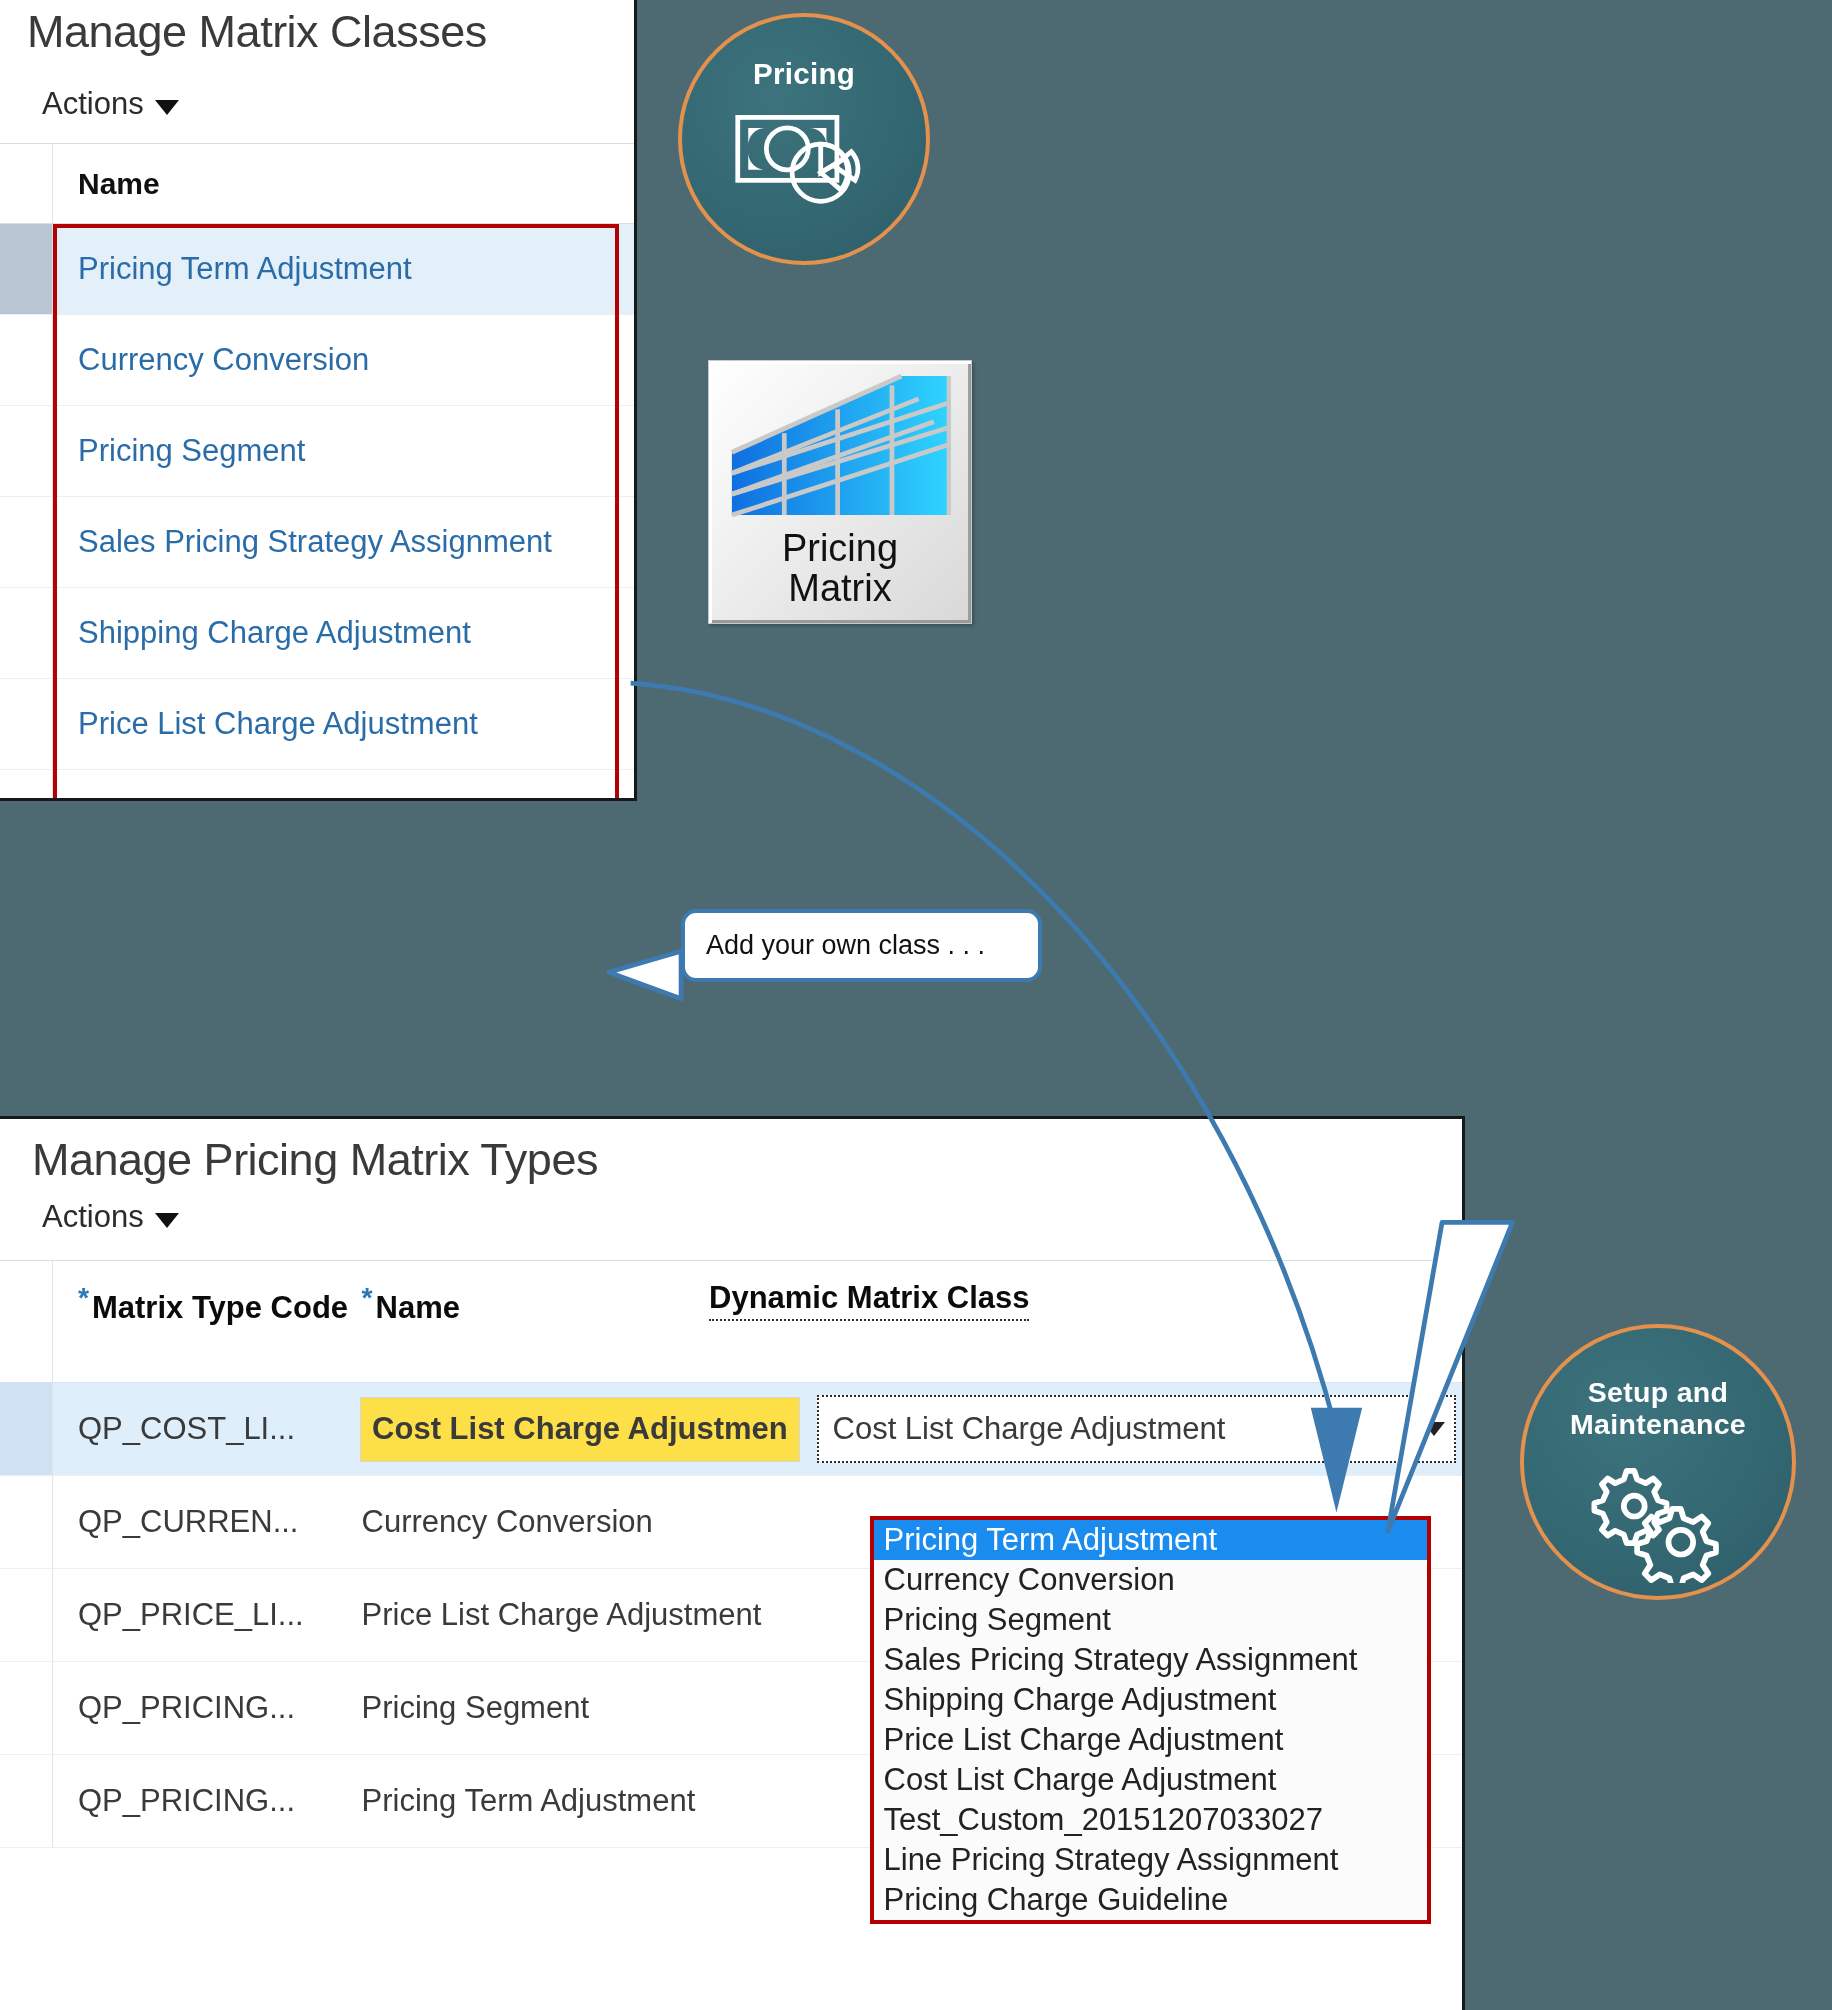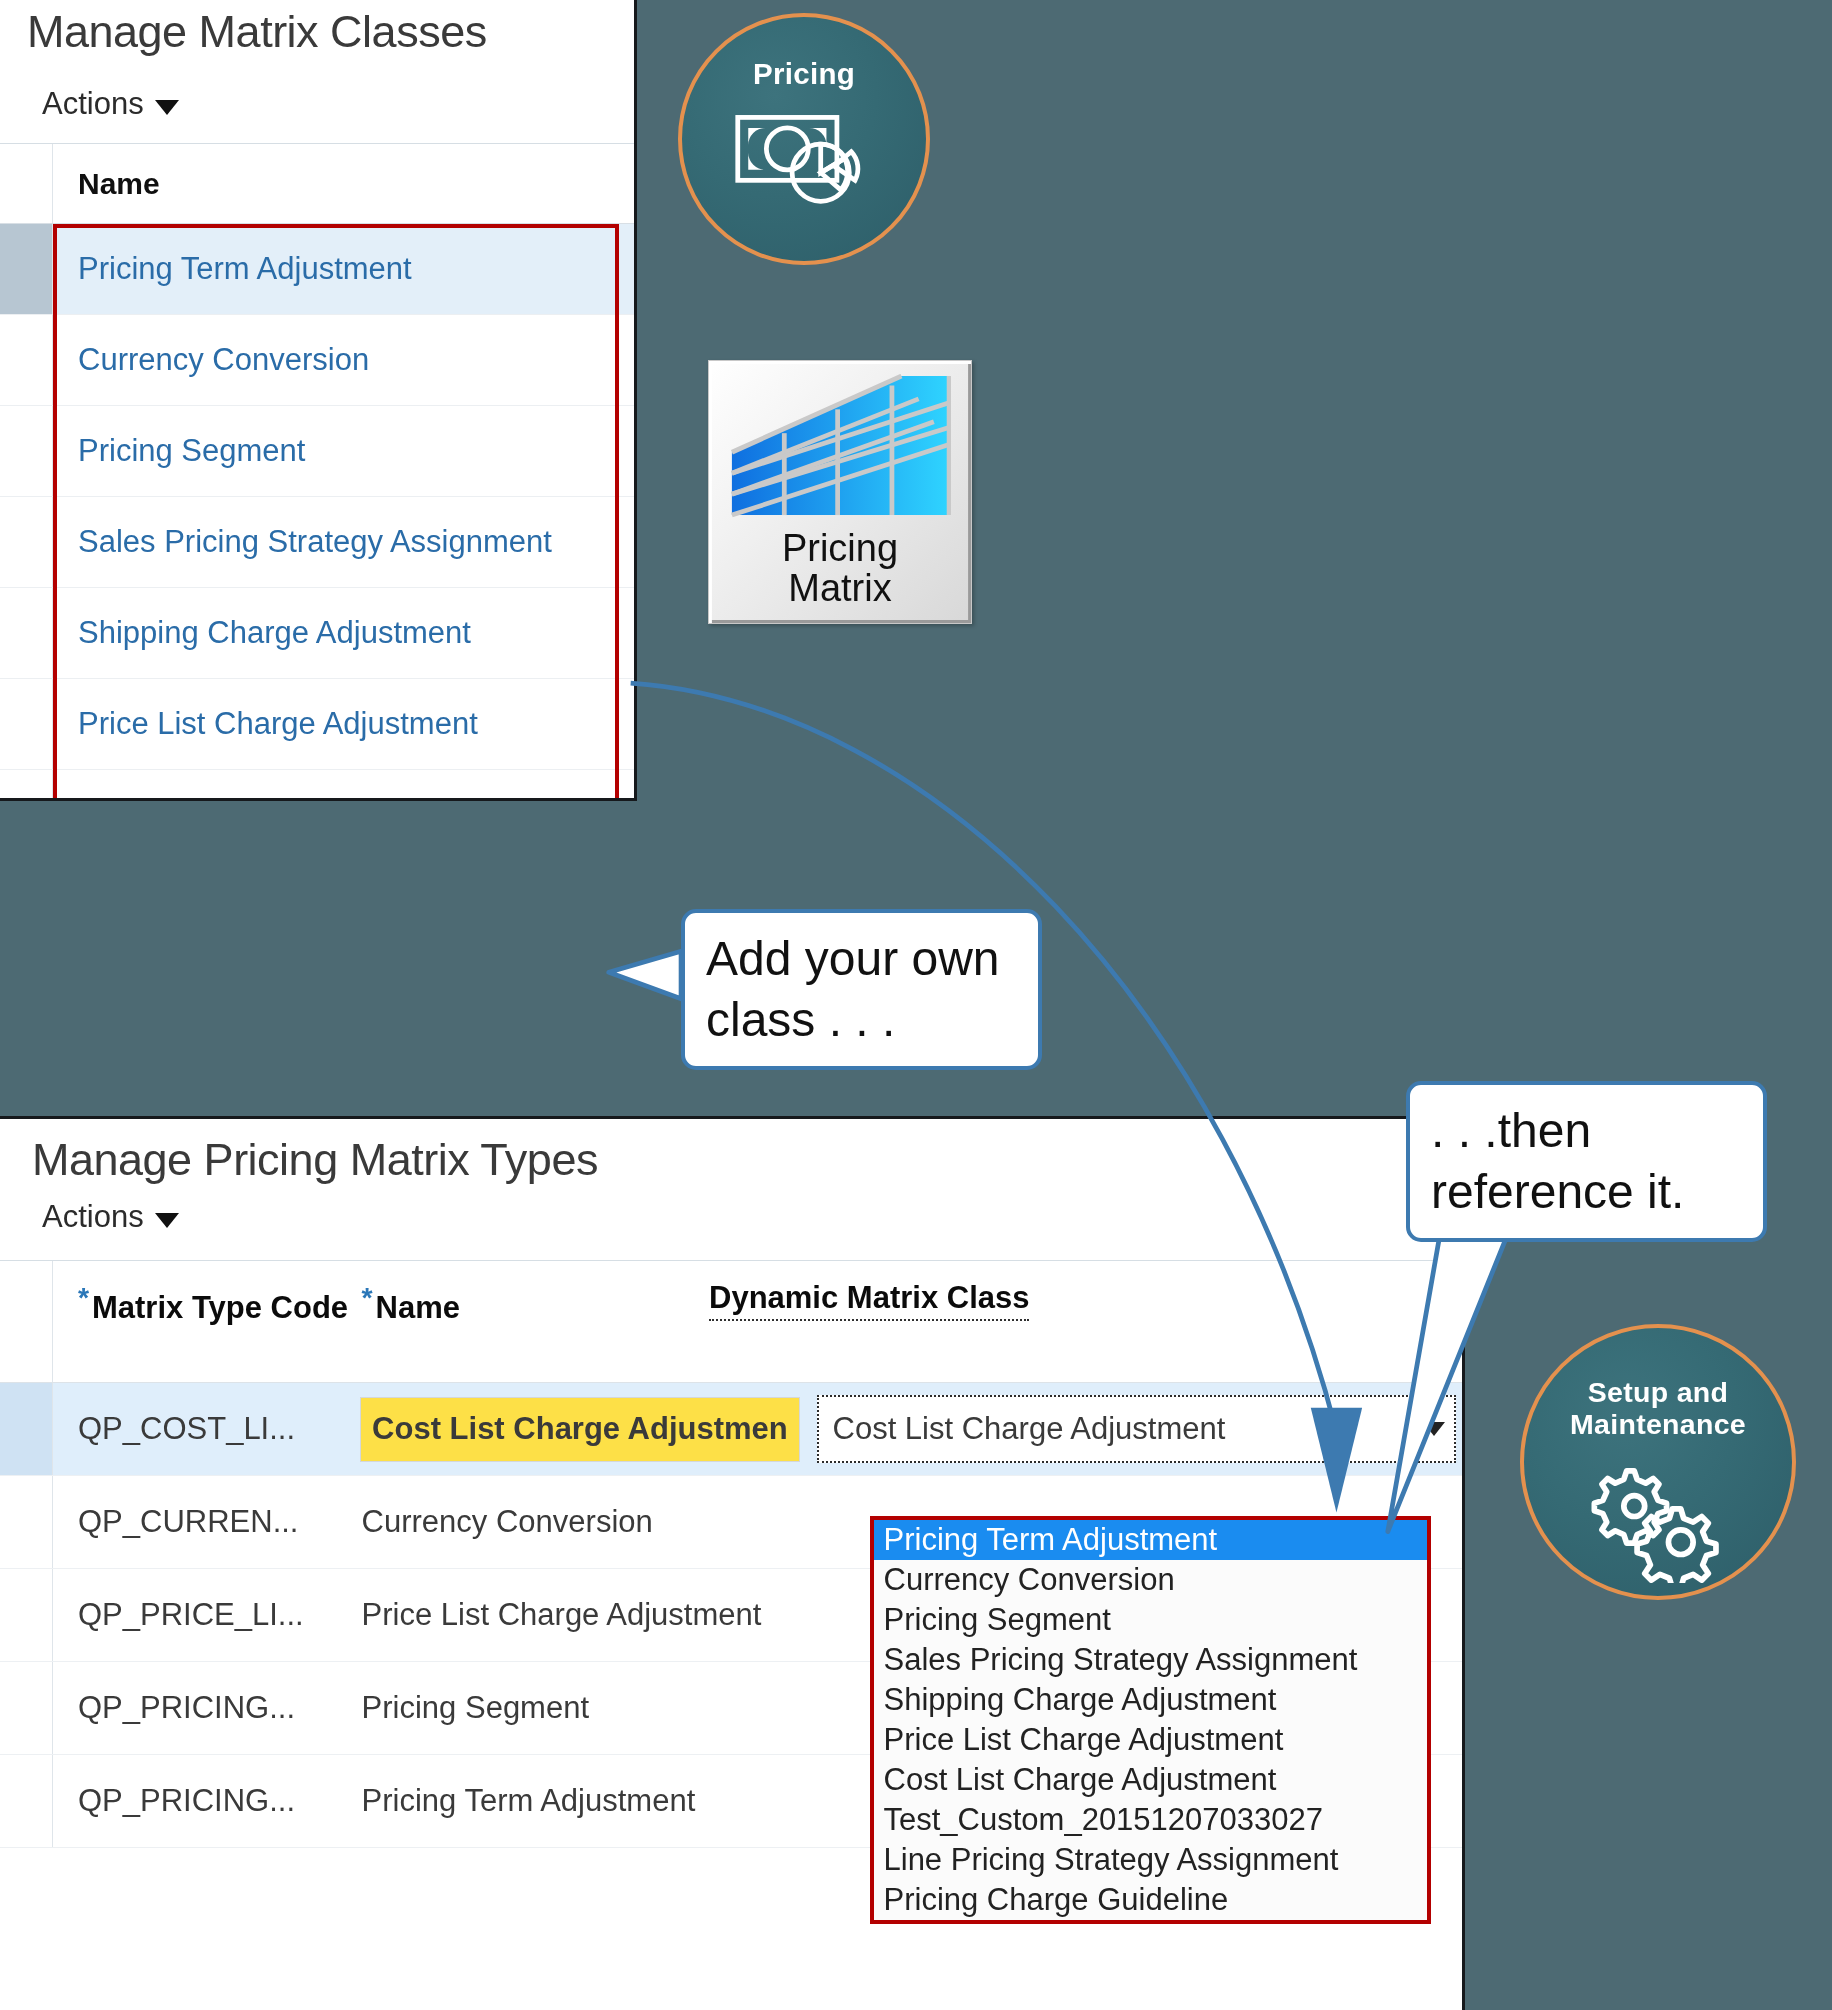--- a/index.html
+++ b/index.html
@@ -136,21 +136,21 @@
   #dropdown .dd-item {
     font-size: 31px; color: #222; padding: 1.9px 7.6px 1.9px 9.5px;
     line-height: 1.17; white-space: nowrap;
   }
   #dropdown .dd-item.selected { background: #1a8cf0; color: #ffffff; }
 
   
   .callout {
     position: absolute; background: #fff;
     border: 4.8px solid #3d7ab0; border-radius: 15px;
-    padding: 15px 21px; font-size: 48px; color: #111; line-height: 1.28;
+    padding: 15px 21px; font-size: 27px; color: #111; line-height: 1.28;
     z-index: 50;
   }
   #callout-add { left: 681px; top: 909px; width: 361px; }
   #callout-ref { left: 1406px; top: 1081px; width: 361px; }
 
   
   #overlay { position: absolute; left:0; top:0; width: 1833px; height: 2011px; pointer-events: none; z-index: 45; }
 </style>
 </head>
 <body>
@@ -251,23 +251,20 @@
     <div class="tile-label">
       <div>Pricing</div>
       <div>Matrix</div>
     </div>
   </div>
 
   <div class="callout" id="callout-add">
     <span>Add your own class . . .</span>
   </div>
 
-  <div class="callout" id="callout-ref">
-    <span>. . .then reference it.</span>
-  </div>
 
   <div class="circle-badge" id="badge-setup">
     <div class="badge-label">
       <div>Setup and</div>
       <div>Maintenance</div>
     </div>
     <span style="margin-top:9.5px;">
       <svg width="152" height="133" viewBox="0 0 160 140">
         <g fill="none" stroke="#fff" stroke-width="6" stroke-linejoin="round">
           <path d="M47 22 l8 0 3 9 9 4 8-5 6 6 -5 8 4 9 9 3 0 8 -9 3 -4 9 5 8 -6 6 -8-5 -9 4 -3 9 -8 0 -3-9 -9-4 -8 5 -6-6 5-8 -4-9 -9-3 0-8 9-3 4-9 -5-8 6-6 8 5 9-4 z"></path>

